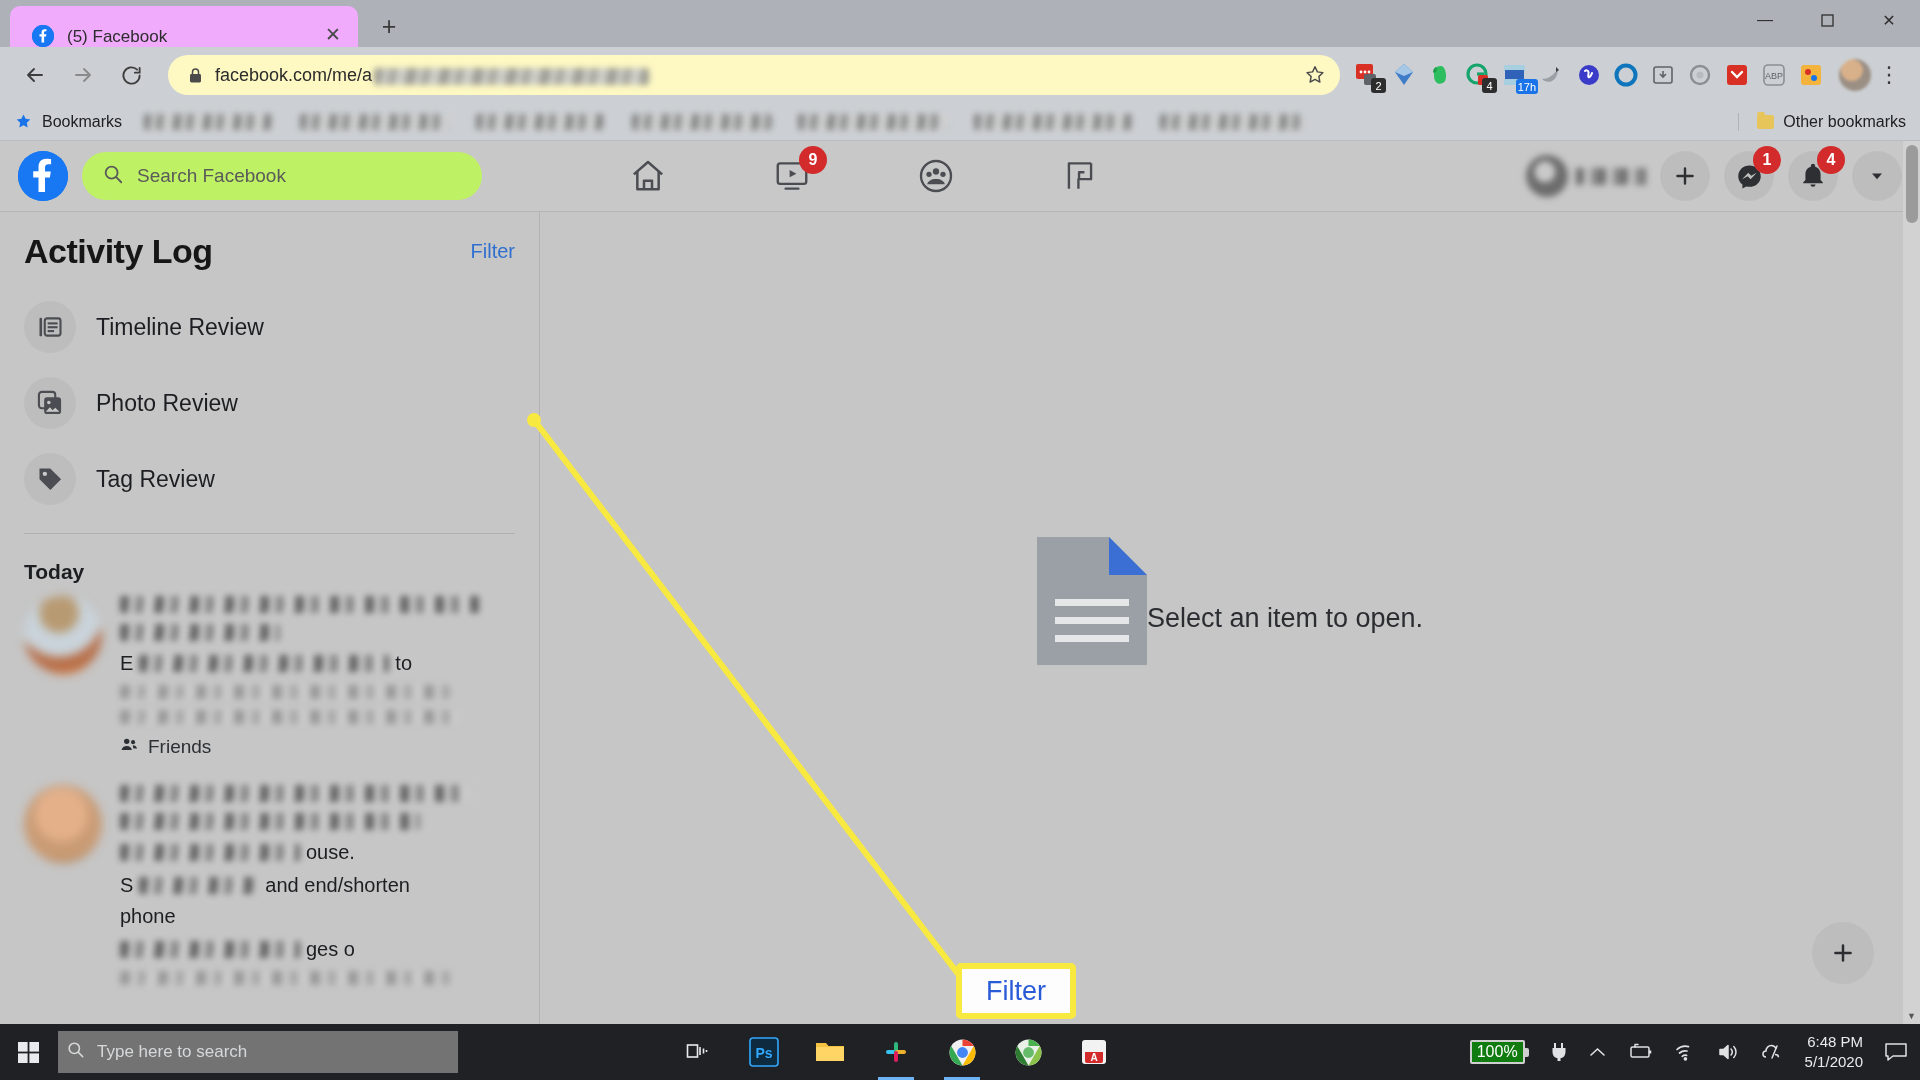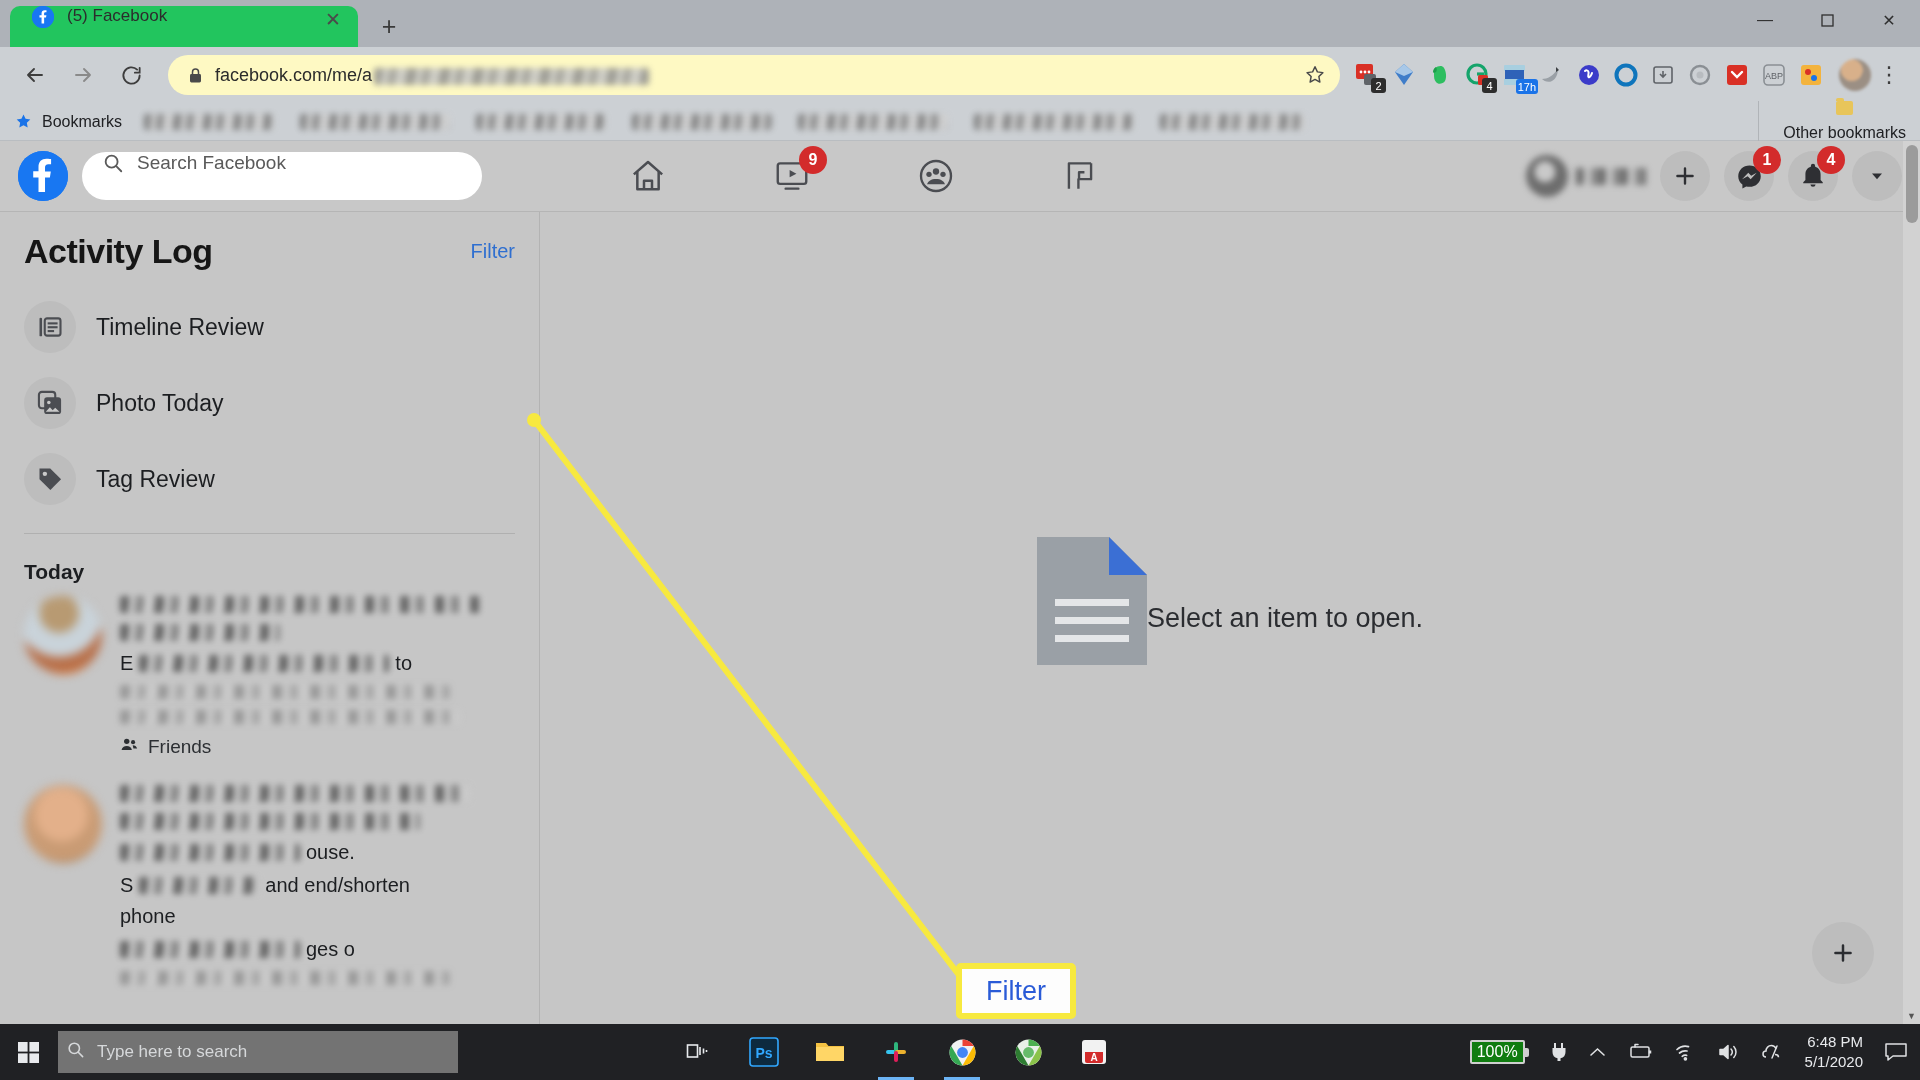--- a/index.html
+++ b/index.html
@@ -12,22 +12,22 @@
 
   
   #chrome-window { width: 1920px; height: 1024px; background: #c8c8c8; position: relative; }
 
   
   .titlebar {
     height: 47px; background: #aeb2b8; display: flex; align-items: flex-end;
     position: relative;
   }
   .tab {
-    width: 348px; height: 41px; background: #22c55e; border-radius: 10px 10px 0 0;
-    display: flex; align-items: flex-start; padding: 0 12px 0 22px; margin-left: 10px;
+    width: 348px; height: 41px; background: #f0abfc; border-radius: 10px 10px 0 0;
+    display: flex; align-items: flex-end; padding: 0 12px 0 22px; margin-left: 10px;
     position: relative;
   }
   .tab-fav { width: 22px; height: 22px; border-radius: 50%; background: #1778f2; position: relative;
              display:flex; align-items:center; justify-content:center; flex: 0 0 auto;}
   .tab-fav svg { width: 22px; height: 22px; display:block; }
   .tab-title { flex: 1; font-size: 17px; color: #2c2c2c; margin-left: 13px;
                white-space: nowrap; overflow: hidden; }
   .tab-close { width: 26px; height: 26px; display: flex; align-items: center; justify-content: center;
                color: #4a4a4a; font-size: 19px; line-height: 1; }
   .newtab { width: 34px; height: 34px; margin: 0 0 4px 14px; display: flex;
@@ -63,34 +63,34 @@
            color:#3c3c3c; font-size: 22px; letter-spacing: 0; }
 
   
   .bookmarks { height: 38px; background: #ccd0d4; display: flex; align-items: center;
                padding: 0 14px; border-bottom: 1px solid #b9bdc1; }
   .bm-star { color: #1a73e8; margin-right: 9px; display:flex; }
   .bm-label { font-size: 16px; color: #202124; margin-right: 22px; }
   .bm-blur { height: 16px; border-radius: 3px; margin-right: 26px; filter: blur(3.4px); opacity: .9;
              background: repeating-linear-gradient(95deg,#7a7a7a 0 7px,#c9c9c9 7px 13px,#8a8a8a 13px 20px,#cfcfcf 20px 30px); }
   .bm-other { margin-left: auto; display: flex; align-items: center; gap: 9px;
-              font-size: 16px; color: #202124; border-left: 1px solid #b0b4b8; padding-left: 24px; flex-direction: column;}
+              font-size: 16px; color: #202124; border-left: 1px solid #b0b4b8; padding-left: 18px;}
   .folder-ico { width: 17px; height: 14px; background: #e8c55a; border-radius: 2px; position: relative; }
   .folder-ico:before { content:""; position:absolute; top:-3px; left:0; width:8px; height:3px;
                        background:#e8c55a; border-radius:2px 2px 0 0;}
 
   
   #page { position: relative; height: 883px; background: #c6c6c6; overflow: hidden; }
 
   .fb-header { height: 71px; background: #c8c8c8; display: flex; align-items: center;
                padding: 0 18px; border-bottom: 1px solid #b5b5b5; position: relative; }
   .fb-logo { width: 50px; height: 50px; border-radius: 50%; background: #1877f2;
              display: flex; align-items: center; justify-content: center; flex:0 0 auto;}
-  .fb-search { width: 400px; height: 48px; border-radius: 24px; background: #ffffff;
-               display: flex; padding: 0 20px; margin-left: 14px; }
+  .fb-search { width: 400px; height: 48px; border-radius: 24px; background: #bef264;
+               display: flex; align-items: center; padding: 0 20px; margin-left: 14px; }
   .fb-search span.ph { font-size: 19px; color: #5a5a5a; margin-left: 13px; }
   .fb-nav { display: flex; align-items: center; gap: 88px; position:absolute;
             left: 620px; top: 10px; }
   .fb-nav-item { width: 56px; height: 50px; display: flex; align-items: center;
                  justify-content: center; position: relative; color: #4b4d52; }
   .nav-badge { position: absolute; top: -5px; right: -7px; min-width: 28px; height: 28px;
                border-radius: 14px; background: #d32b2b; color: #fff; font-size: 16px;
                display: flex; align-items: center; justify-content: center; padding: 0 5px;
                font-weight: bold;}
   .fb-right { margin-left: auto; display: flex; align-items: center; gap: 14px; }
@@ -454,21 +454,21 @@
 
         <div class="side-item">
           <span class="side-ico">
             <svg width="28" height="28" viewBox="0 0 24 24" fill="#4b4d52">
                 <rect x="2.5" y="2.5" width="14" height="14" rx="2.5" fill="none" stroke="#4b4d52" stroke-width="1.8"></rect>
                 <rect x="7" y="7" width="14.5" height="14.5" rx="2.5" fill="#4b4d52"></rect>
                 <circle cx="11" cy="11.5" r="1.5" fill="#c9c9c9"></circle>
                 <path d="M8.4 19.6l3.5-4 2.4 2.6 2.2-2.2 3.6 3.6z" fill="#c9c9c9"></path>
               </svg>
           </span>
-          <span class="side-label">Photo Today</span>
+          <span class="side-label">Photo Review</span>
         </div>
 
         <div class="side-item">
           <span class="side-ico">
             <svg width="28" height="28" viewBox="0 0 24 24" fill="#4b4d52">
                 <path d="M3 3h9.2L21.5 12.3 12.3 21.5 3 12.2z"></path>
                 <circle cx="7.6" cy="7.6" r="1.9" fill="#c9c9c9"></circle>
               </svg>
           </span>
           <span class="side-label">Tag Review</span>

